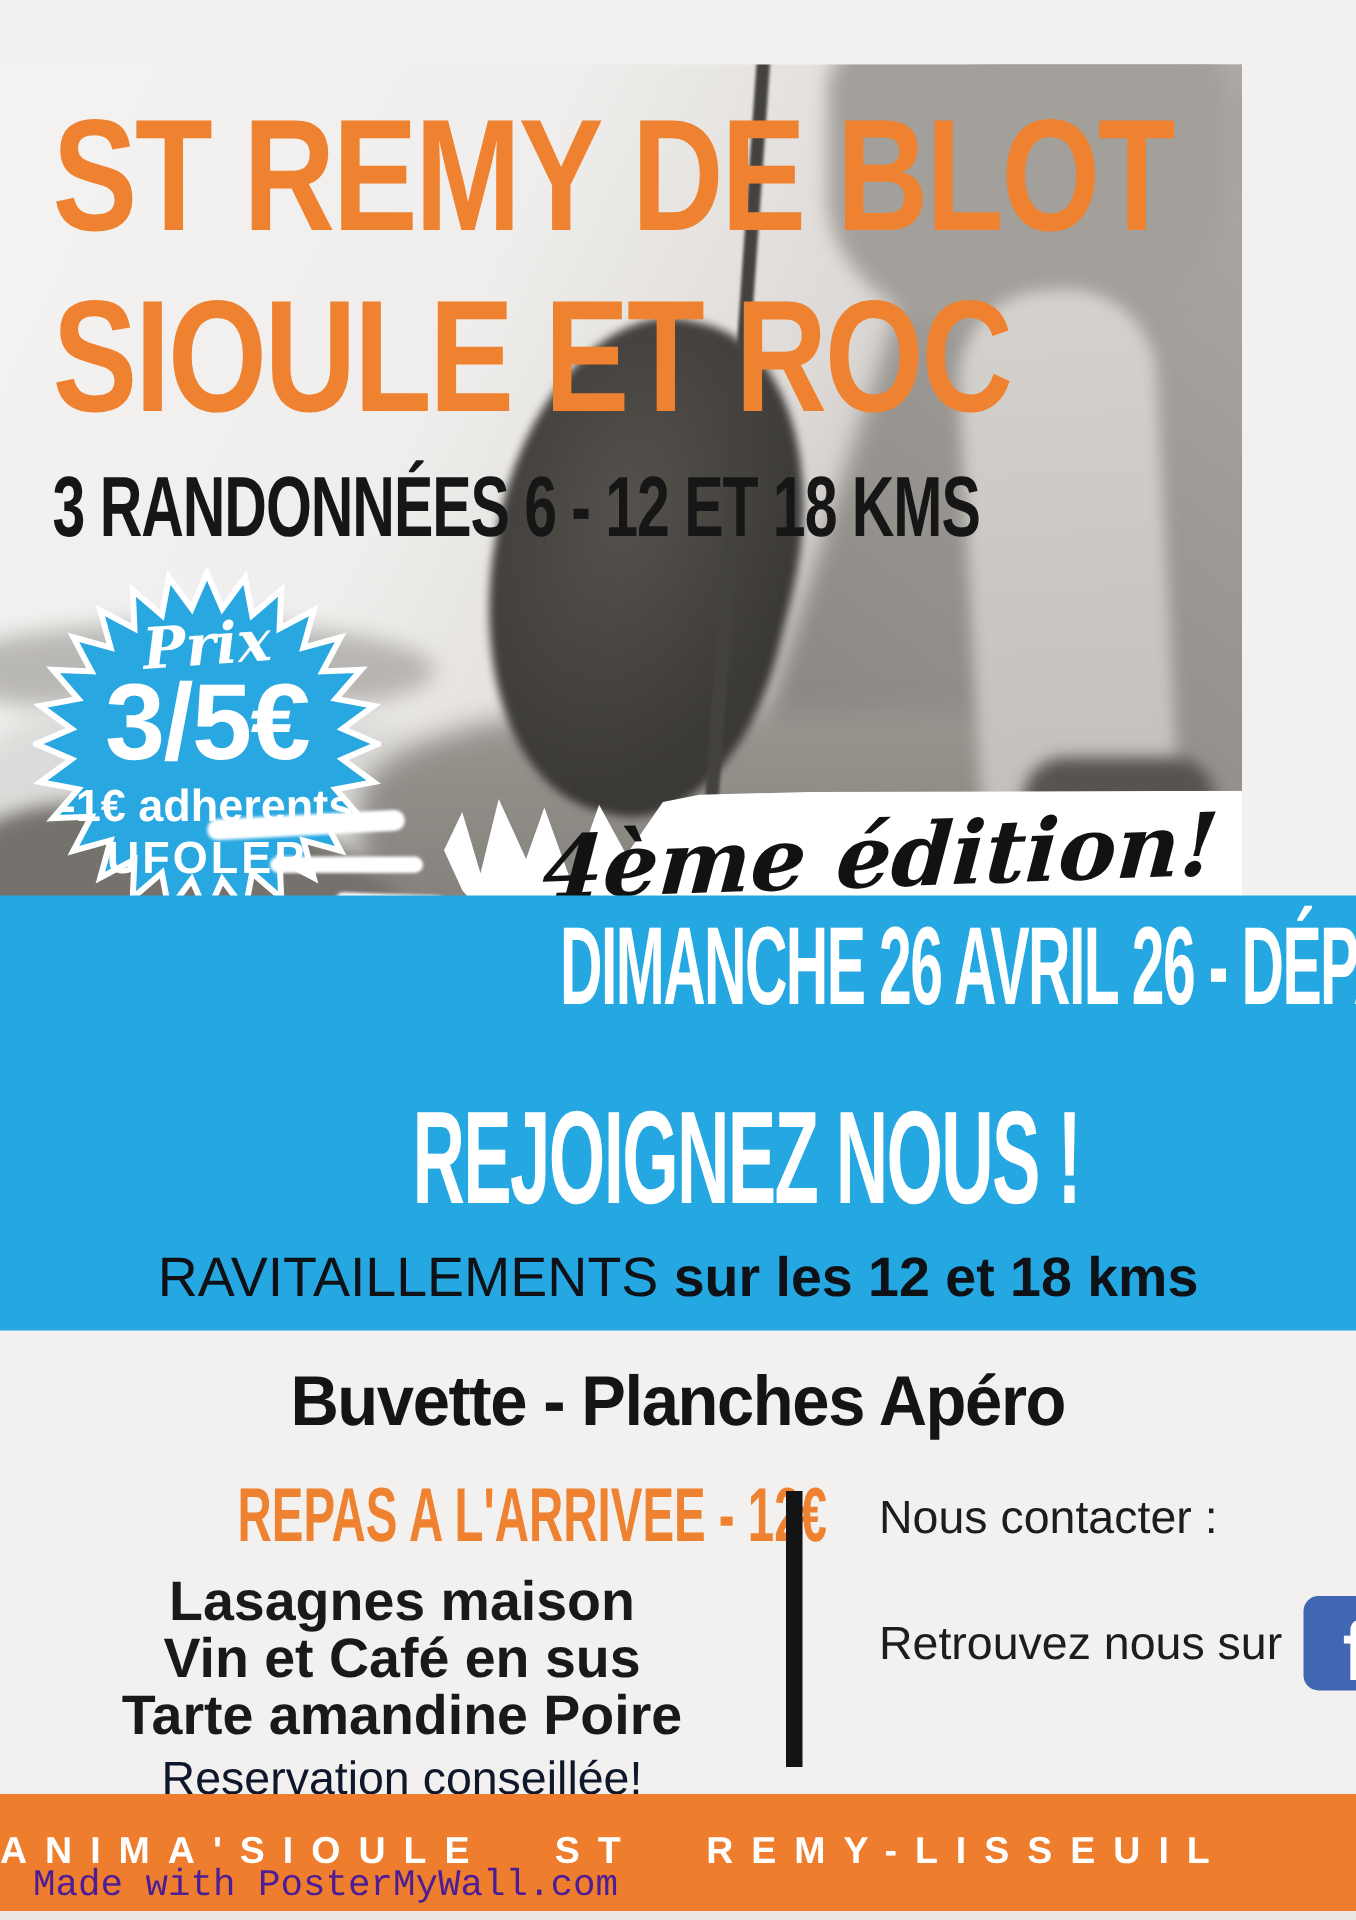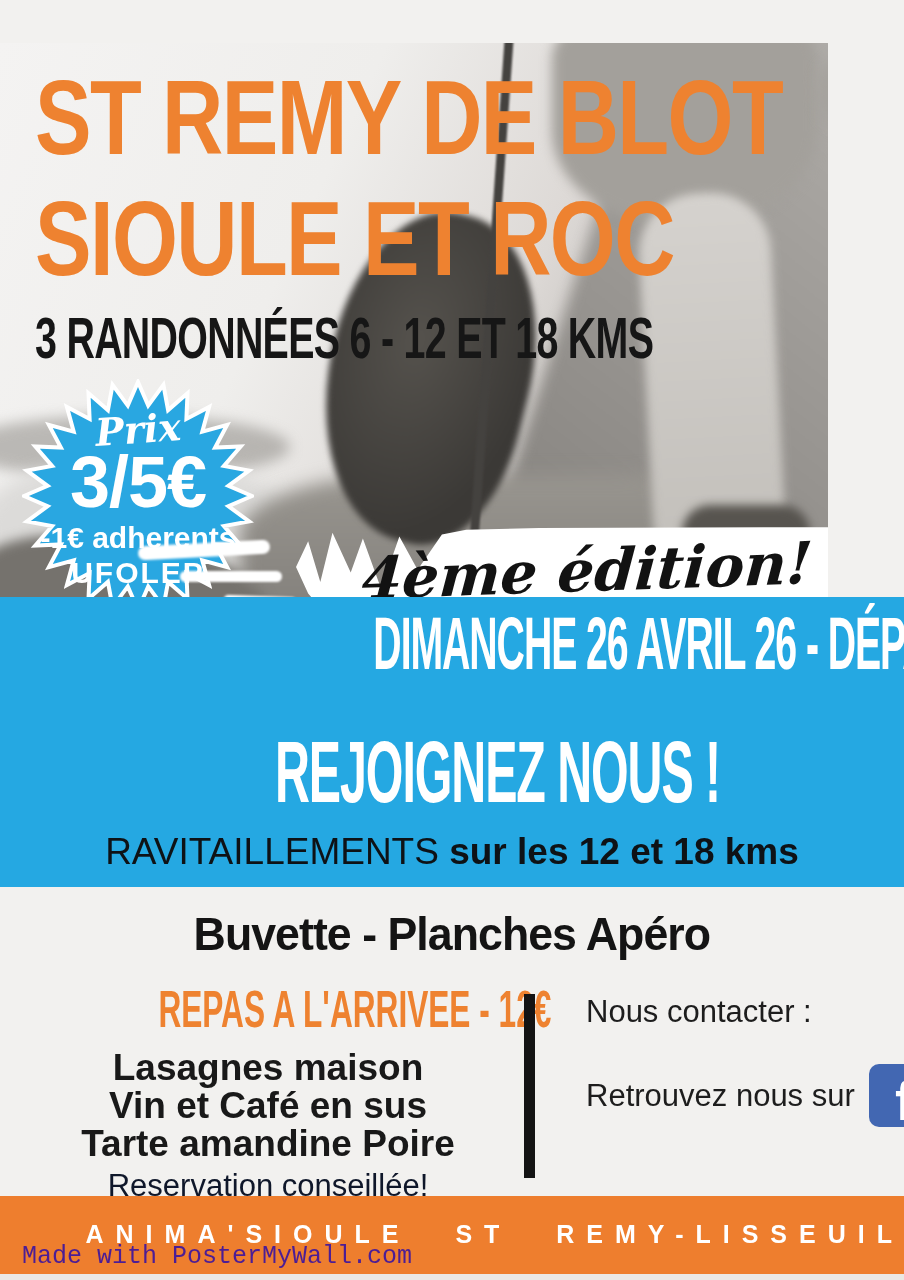--- a/index.html
+++ b/index.html
@@ -69,21 +69,21 @@
   .meal-item{font-size:37px;font-weight:bold;line-height:38px;color:#191919;}
   .meal-note{font-size:31px;color:#0f172a;margin-top:5px;}
   .divider{position:absolute;left:524px;top:994px;width:11px;height:184px;background:#141414;}
   .contact{position:absolute;left:586px;top:992px;width:351px;color:#1d1d1d;font-size:31px;line-height:40px;}
   .contact-social{display:flex;align-items:center;gap:14px;margin-top:32px;}
   .fb{width:63px;height:63px;background:#4267b2;border-radius:10px;color:#fff;overflow:hidden;
       display:flex;align-items:flex-end;justify-content:center;flex:0 0 auto;}
   .fb span{font-size:56px;font-weight:bold;line-height:.92;margin-right:-8px;}
   
   .footer{position:absolute;left:0;top:1196px;width:904px;height:78px;background:#ee7e2e;}
-  .footer-text{position:absolute;top:24px;width:100%;text-align:right;color:#fff;font-weight:bold;font-size:25px;letter-spacing:12px;word-spacing:26px;}
+  .footer-text{position:absolute;top:24px;width:100%;text-align:left;color:#fff;font-weight:bold;font-size:25px;letter-spacing:12px;word-spacing:26px;}
   .watermark{position:absolute;left:22px;top:46px;color:#4c1d95;font-size:25px;font-family:Liberation Mono, monospace;}
   .bottom-strip{position:absolute;left:0;top:1274px;width:904px;height:6px;background:#ebe8e5;}
 </style>
 </head>
 <body>
 
 <div>
 
   <div class="photo">
     <div class="blob hill-left"></div>

